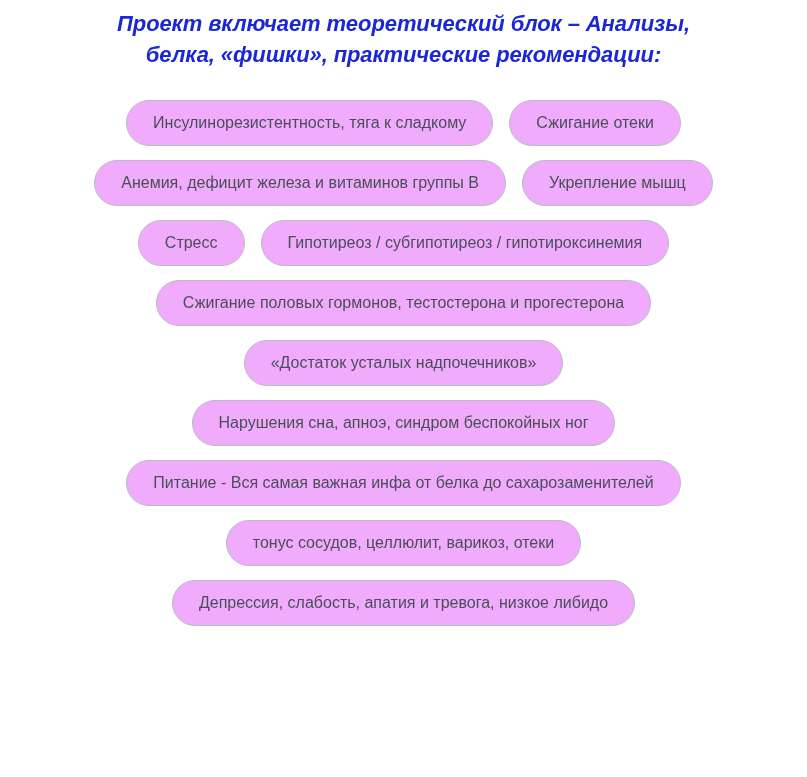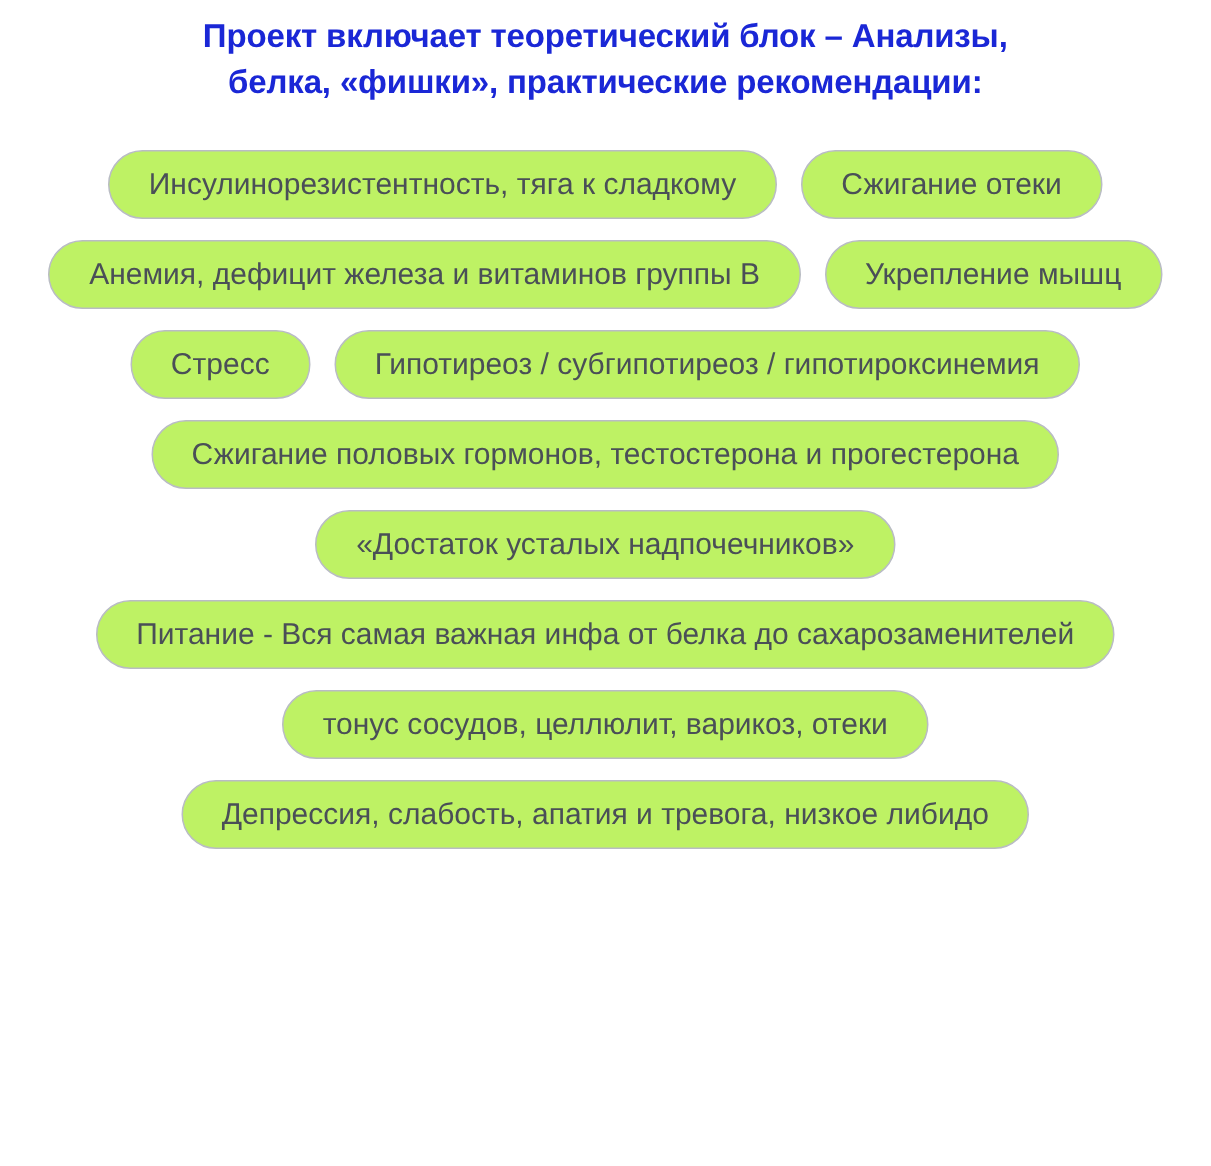--- a/index.html
+++ b/index.html
@@ -21,38 +21,39 @@
   }
   .title {
     text-align: center;
     color: #1a27d6;
     font-size: 22px;
     font-weight: bold;
     line-height: 31px;
     padding: 8px 55px 0 55px;
     margin: 0;
     letter-spacing: -0.1px;
+    font-style: italic;
   }
   .pill-rows {
     margin-top: 30px;
   }
   .row {
     display: flex;
     align-items: center;
     justify-content: center;
     margin-bottom: 14px;
   }
   .pill {
     border: 1px solid #b9bcc4;
     border-radius: 28px;
     color: #4a4f57;
-    font-size: 20px;
+    font-size: 16px;
     line-height: 18px;
     padding: 13px 26px;
-    background: #bef264;
+    background: #f0abfc;
     white-space: nowrap;
     box-sizing: border-box;
   }
   .row.gap > .pill + .pill {
     margin-left: 16px;
   }
 </style>
 </head>
 <body>
 
@@ -81,20 +82,23 @@
     </div>
 
     <div class="row">
       <div class="pill">Сжигание половых гормонов, тестостерона и прогестерона</div>
     </div>
 
     <div class="row">
       <div class="pill">«Достаток усталых надпочечников»</div>
     </div>
 
+    <div class="row">
+      <div class="pill">Нарушения сна, апноэ, синдром беспокойных ног</div>
+    </div>
 
     <div class="row">
       <div class="pill">Питание - Вся самая важная инфа от белка до сахарозаменителей</div>
     </div>
 
     <div class="row">
       <div class="pill">тонус сосудов, целлюлит, варикоз, отеки</div>
     </div>
 
     <div class="row">

